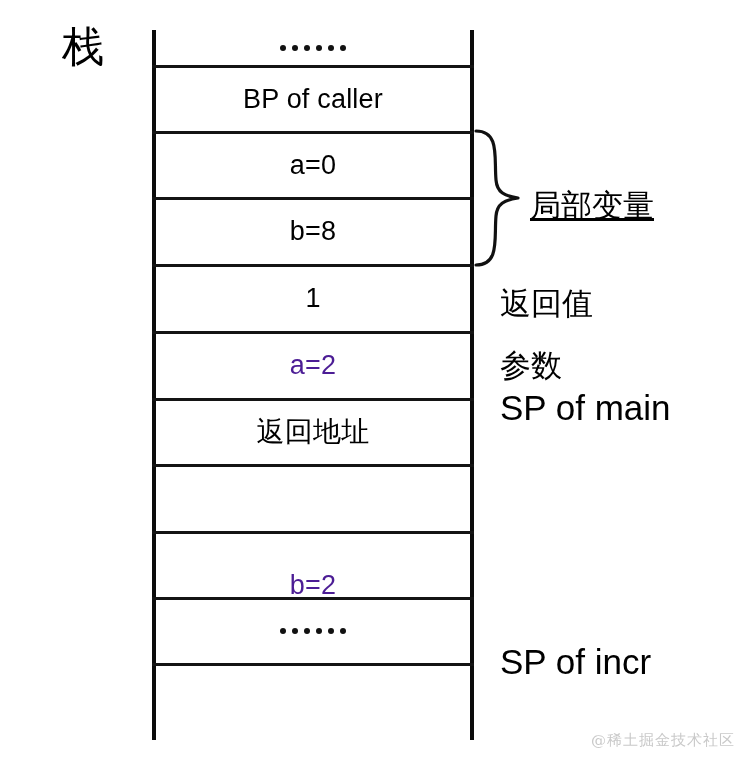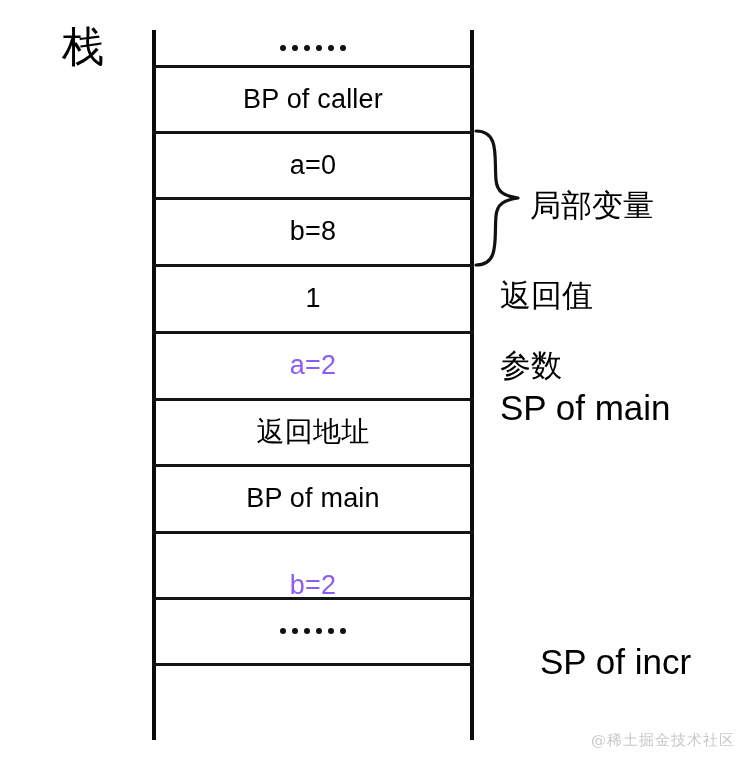--- a/index.html
+++ b/index.html
@@ -71,21 +71,21 @@
     justify-content: center;
     font-size: 27px;
     letter-spacing: 0.2px;
     white-space: nowrap;
   }
   .cell.cjk {
     font-family: Liberation Mono, monospace;
     font-size: 28px;
     align-items: center;
   }
-  .cell.red { color: #8b5cf6; font-weight: 500; }
+  .cell.red { color: #4c1d95; font-weight: 500; }
 
   .dots {
     display: flex;
     align-items: center;
     gap: 6px;
   }
   .dots i {
     display: block;
     width: 6px;
     height: 6px;
@@ -165,23 +165,20 @@
       </div>
       <div class="divider" style="top: 301px;"></div>
       <div class="cell red" style="top: 302px; height: 67px;">
         <span>a=2</span>
       </div>
       <div class="divider" style="top: 368px;"></div>
       <div class="cell cjk" style="top: 369px; height: 66px;">
         <span>返回地址</span>
       </div>
       <div class="divider" style="top: 434px;"></div>
-      <div class="cell" style="top: 435px; height: 67px;">
-        <span>BP of main</span>
-      </div>
       <div class="divider" style="top: 501px;"></div>
       <div class="cell red" style="top: 502px; height: 66px; margin-top: 20px;">
         <span>b=2</span>
       </div>
       <div class="divider" style="top: 567px;"></div>
       <div class="cell" style="top: 568px; height: 66px;">
         <span class="dots">
           <i></i>
           <i></i>
           <i></i>
@@ -197,24 +194,24 @@
   <div class="brace-wrap">
     <svg width="56" height="140" viewBox="0 0 56 140" aria-hidden="true">
       <path d="M2 3
                C 26 3, 20 30, 22 52
                C 23 64, 30 68, 44 70
                C 30 72, 23 76, 22 88
                C 20 110, 26 137, 2 137" fill="none" stroke="#111111" stroke-width="3.2" stroke-linecap="round" stroke-linejoin="round"></path>
     </svg>
   </div>
 
-  <div class="anno cjk" style="left:530px; top:190px;">局部变量</div>
-
-  <div class="anno cjk" style="left:500px; top:280px;">返回值</div>
+  <div class="anno cjk" style="left:530px; top:190px;text-decoration:underline;">局部变量</div>
+
+  <div class="anno cjk" style="left:500px; top:288px;">返回值</div>
 
   <div class="anno cjk" style="left:500px; top:350px;">参数</div>
 
   <div class="anno" style="left:500px; top:390px;">SP of main</div>
 
-  <div class="anno" style="left:500px; top:644px;margin-left:40px;">SP of incr</div>
+  <div class="anno" style="left:500px; top:644px;">SP of incr</div>
 
   <div class="watermark">@稀土掘金技术社区</div>
 </div>
 
 </body></html>

